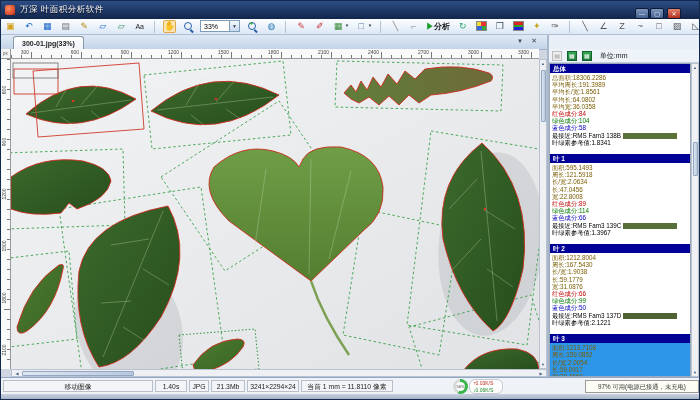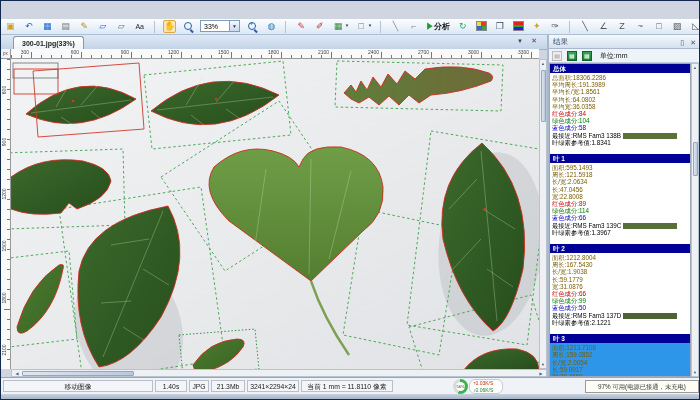--- a/index.html
+++ b/index.html
@@ -80,20 +80,27 @@
   #netpill{position:absolute;left:468px;top:1px;width:34px;height:15px;background:#fdfdfd;border:1px solid #c8ccd2;border-radius:6px;font-size:5px;line-height:7px;padding-left:3px;box-sizing:border-box;}
   #net-up{color:#c03018;} #net-down{color:#1e8a28;}
   #battery-tip{position:absolute;left:584px;top:2px;width:114px;height:13px;background:#fdfdf6;border:1px solid #9a9a9a;font-size:6.3px;line-height:12px;color:#333;text-align:center;box-sizing:border-box;}
   #frame-bottom{position:absolute;left:0;top:393px;width:700px;height:7px;background:linear-gradient(#c9d2de,#97a7bd);}
 </style>
 </head>
 <body>
 
 <div id="window">
 
+  <div id="titlebar">
+    <div id="app-icon"></div>
+    <div id="app-title">万深 叶面积分析软件</div>
+    <div class="winbtn" id="btn-min">—</div>
+    <div class="winbtn" id="btn-max">▢</div>
+    <div class="winbtn" id="btn-close">✕</div>
+  </div>
 
   <div id="toolbar">
     <span class="ticon" style="color:#d4a017">▣</span>
     <span class="ticon" style="color:#1a66cc">↶</span>
     <span class="ticon" style="color:#1a66cc">▦</span>
     <span class="ticon" style="color:#777">▤</span>
     <span class="ticon" style="color:#b8860b">✎</span>
     <span class="ticon" style="color:#1a66cc">▱</span>
     <span class="ticon" style="color:#3d8a5f">▱</span>
     <span class="ticon" style="color:#222;font-size:7px">Aa</span>
@@ -346,25 +353,20 @@
     <div class="sb-arrow" style="bottom:1px">▼</div>
   </div>
   <div class="sbar" id="hsb">
     <div class="sb-arrow" style="left:1px;width:8px;top:1px">◀</div>
     <div class="sb-thumb" style="left:10px;top:1px;width:112px;height:5px"></div>
     <div class="sb-arrow" style="right:1px;width:8px;left:auto;top:1px">▶</div>
   </div>
 
   <div id="splitter"></div>
   <div id="panel">
-    <div id="panel-header">
-      <span id="panel-title">结果</span>
-      <span id="panel-pin">▯</span>
-      <span id="panel-close">✕</span>
-    </div>
     <div id="panel-toolbar">
       <span class="pic gray">▤</span>
       <span class="pic xls">▦</span>
       <span class="pic xls">▦</span>
       <span id="unit-label">单位:mm</span>
     </div>
     <div id="plist">
         <div class="sec-header">总体</div>
         <div class="sec-rows">
           <div class="prow metric"><span>总面积:18306.2286</span></div>

